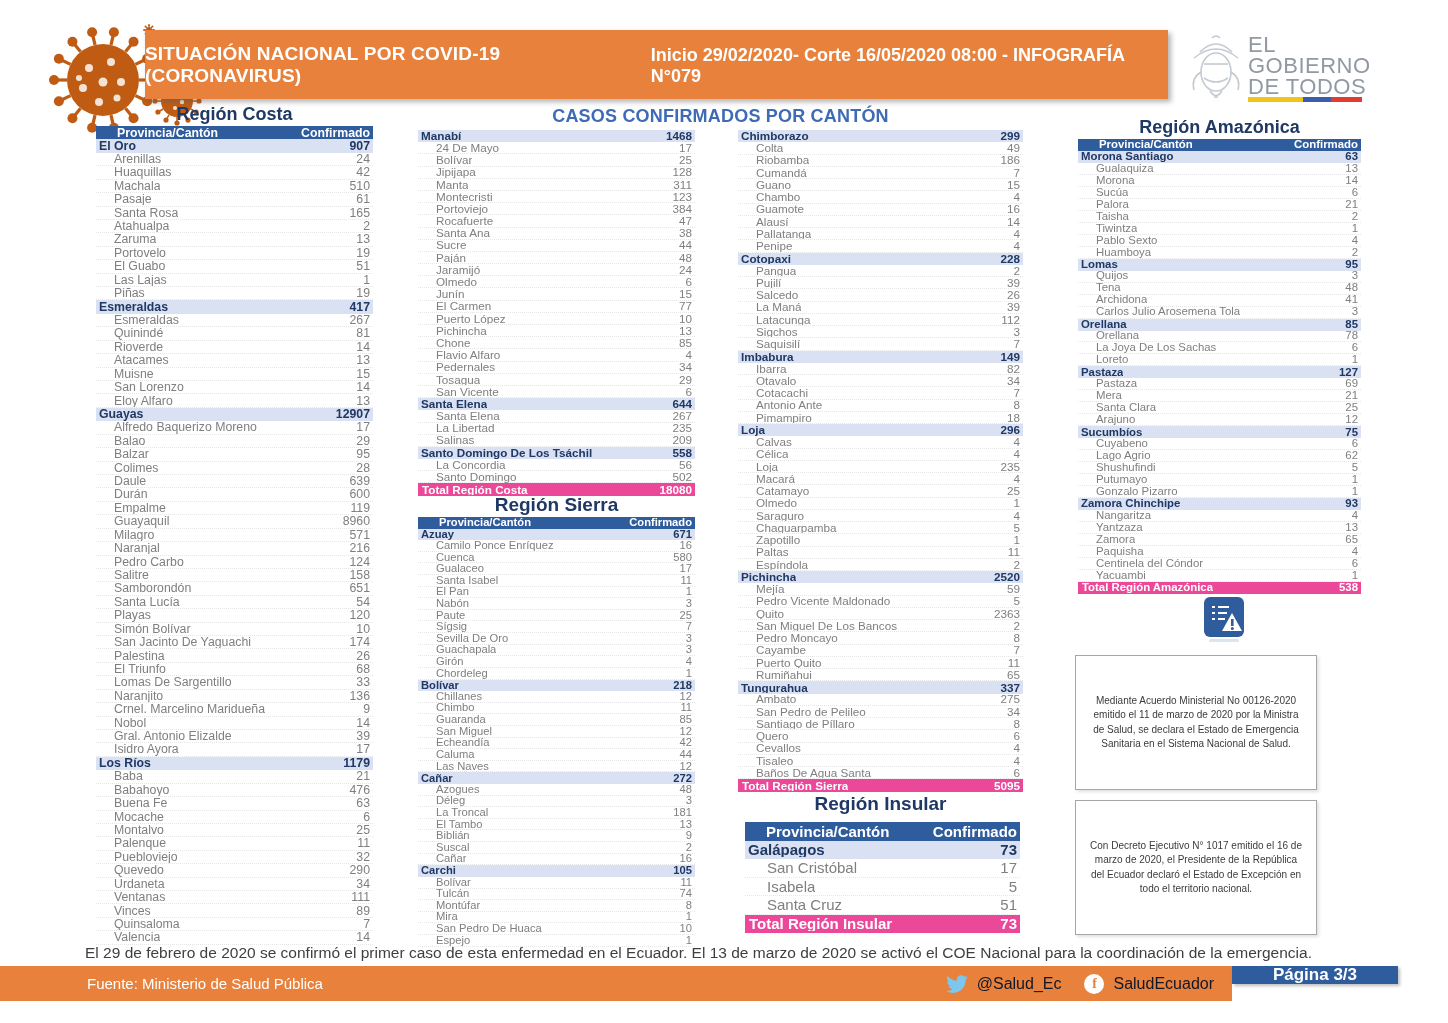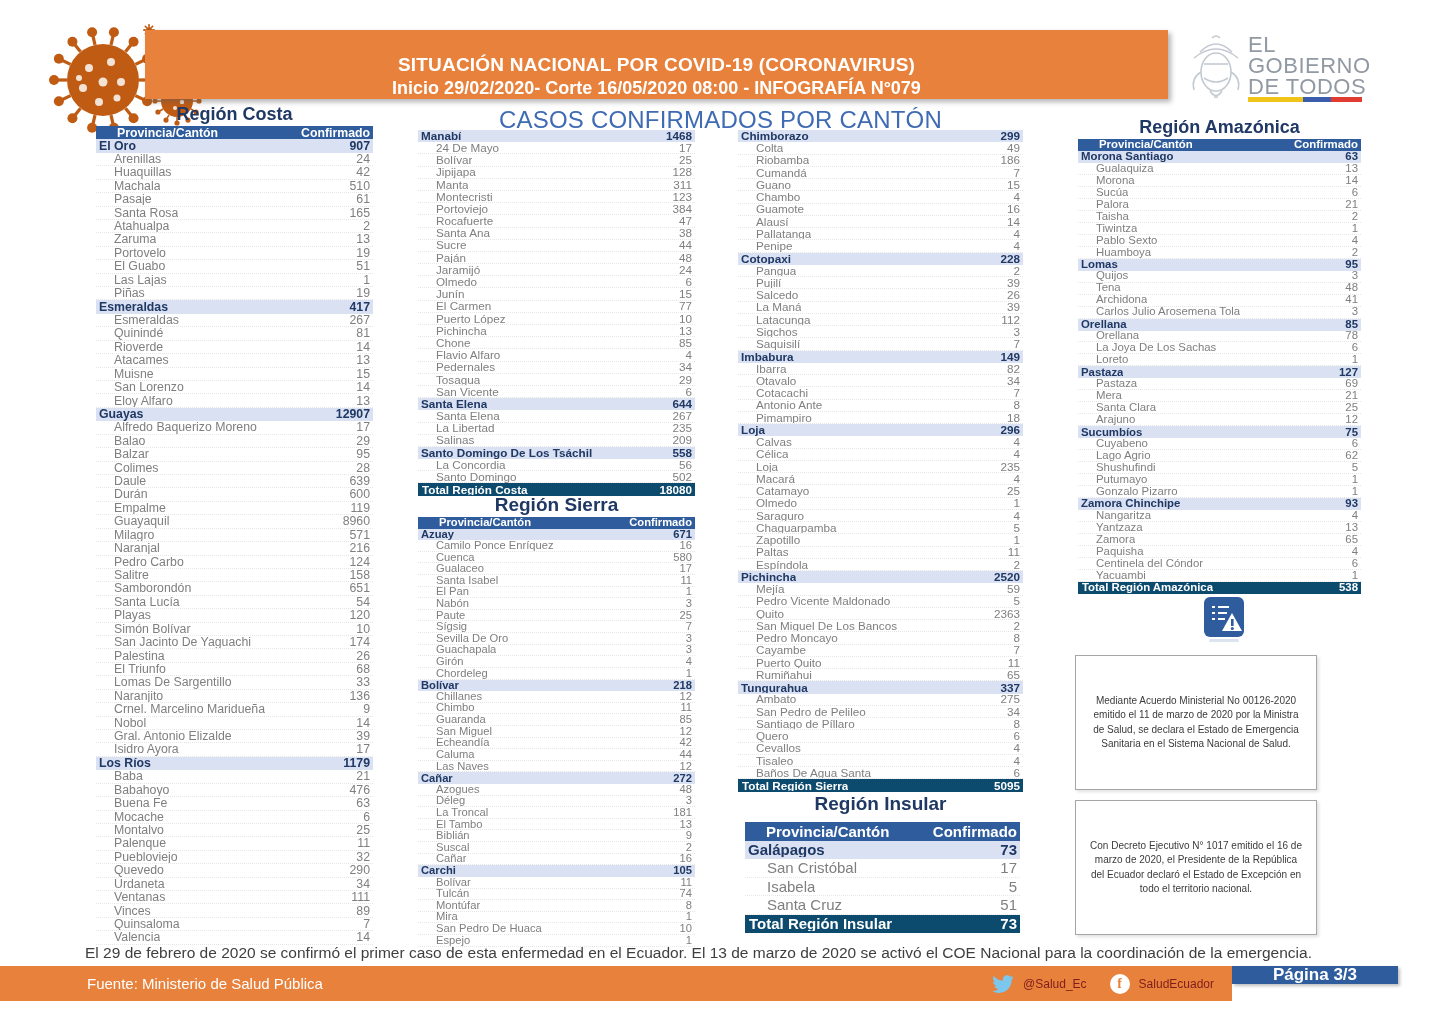--- a/index.html
+++ b/index.html
@@ -6,21 +6,21 @@
   body{
     width:1448px;height:1023px;position:relative;overflow:hidden;
     background:#ffffff;font-family:"Liberation Sans",sans-serif;
   }
   .abs{position:absolute}
 
   
   .banner{
     position:absolute;left:145px;top:30px;width:1023px;height:69px;
     background:#E8813B;box-shadow:3px 3px 5px rgba(90,90,90,.45);
-    display:flex;flex-direction:column;align-items:center;justify-content:flex-end;
+    display:flex;flex-direction:row;align-items:center;justify-content:flex-end;
     color:#fff;font-weight:700;
   }
   .banner .l1{font-size:19px;letter-spacing:.2px}
   .banner .l2{font-size:18px;margin-top:2px}
 
   
   .logo-text{
     position:absolute;left:1248px;top:34px;color:#9199A3;
     font-size:22px;line-height:21px;letter-spacing:.5px;font-weight:400;
   }
@@ -29,32 +29,32 @@
   .flag-stripe .b{background:#3A5DAE;width:28px}
   .flag-stripe .r{background:#E03C31;width:31px}
 
   
   .region-title{
     position:absolute;text-align:center;color:#1F3864;
     font-weight:700;font-size:18px;white-space:nowrap;
   }
   .main-title{
     position:absolute;left:418px;top:106px;width:605px;text-align:center;
-    color:#3E6BB4;font-weight:400;font-size:24px;letter-spacing:.2px;
+    color:#3E6BB4;font-weight:700;font-size:18px;letter-spacing:.2px;
   }
 
   
   .tbl{position:absolute}
   .trow{display:flex;align-items:center;box-sizing:border-box;line-height:1;white-space:nowrap}
   .trow .nm{overflow:hidden}
   .trow .vl{margin-left:auto;padding-right:3px}
   .trow.h{background:#2F5C9D;color:#fff;font-weight:700;padding-left:21px}
   .trow.p{background:#D9E1F2;color:#1F3864;font-weight:700;padding-left:3px}
   .trow.c{color:#7F7F7F;padding-left:18px;border-bottom:1px dotted #E6E6E6}
-  .trow.t{background:#0c4a6e;color:#fff;font-weight:700;padding-left:4px}
+  .trow.t{background:#ec4899;color:#fff;font-weight:700;padding-left:4px}
 
   .t-col1  .trow{height:13.43px;font-size:12.3px}
   .t-col2a .trow{height:12.20px;font-size:11.7px}
   .t-col2b .trow{height:11.62px;font-size:11.2px}
   .t-col3a .trow{height:12.26px;font-size:11.7px}
   .t-col3b .trow{height:18.50px;font-size:15px}
   .t-col3b .trow.c{padding-left:22px}
   .t-col4  .trow{height:11.97px;font-size:11.4px}
 
   
@@ -70,21 +70,21 @@
   .bottom-note{
     position:absolute;left:85px;top:944px;width:1330px;
     font-size:15.5px;color:#3F3F3F;white-space:nowrap;
   }
   .footer-bar{
     position:absolute;left:0;top:966px;width:1232px;height:35px;background:#E8813B;
     display:flex;align-items:center;color:#fff;
   }
   .footer-bar .fuente{padding-left:87px;font-size:15px}
   .footer-social{margin-left:auto;display:flex;align-items:center;margin-right:18px;gap:9px}
-  .footer-social .handle{font-size:12px;color:#7f1d1d}
+  .footer-social .handle{font-size:16px;color:#0f172a}
   .fb-circle{
     width:20px;height:20px;border-radius:50%;background:#fff;color:#E8813B;
     display:flex;align-items:center;justify-content:center;
     font-weight:700;font-size:14px;font-family:"Liberation Serif",serif;margin-left:14px;
   }
   .page-box{
     position:absolute;left:1232px;top:966px;width:166px;height:18px;background:#2F5C9D;
     color:#fff;display:flex;align-items:center;justify-content:center;
     font-size:17px;font-weight:700;box-shadow:2px 2px 3px rgba(0,0,0,.25);
   }

